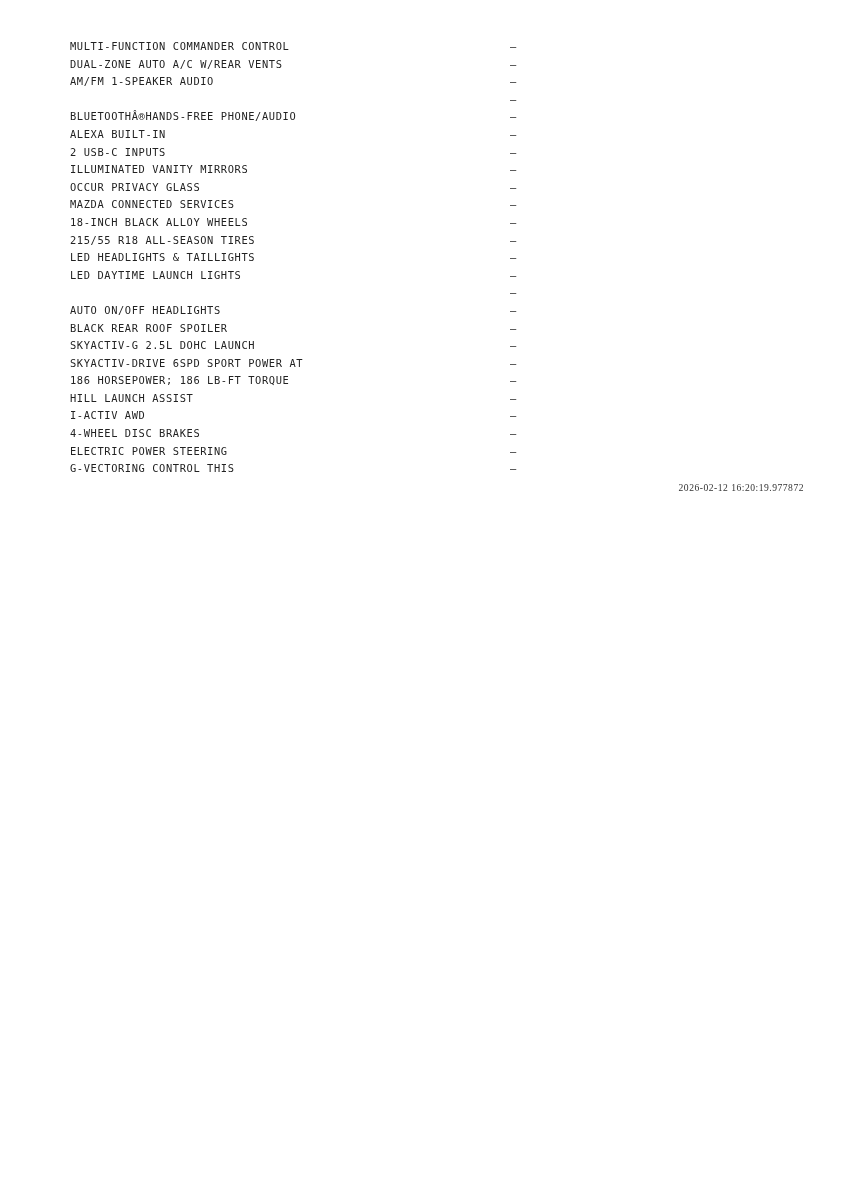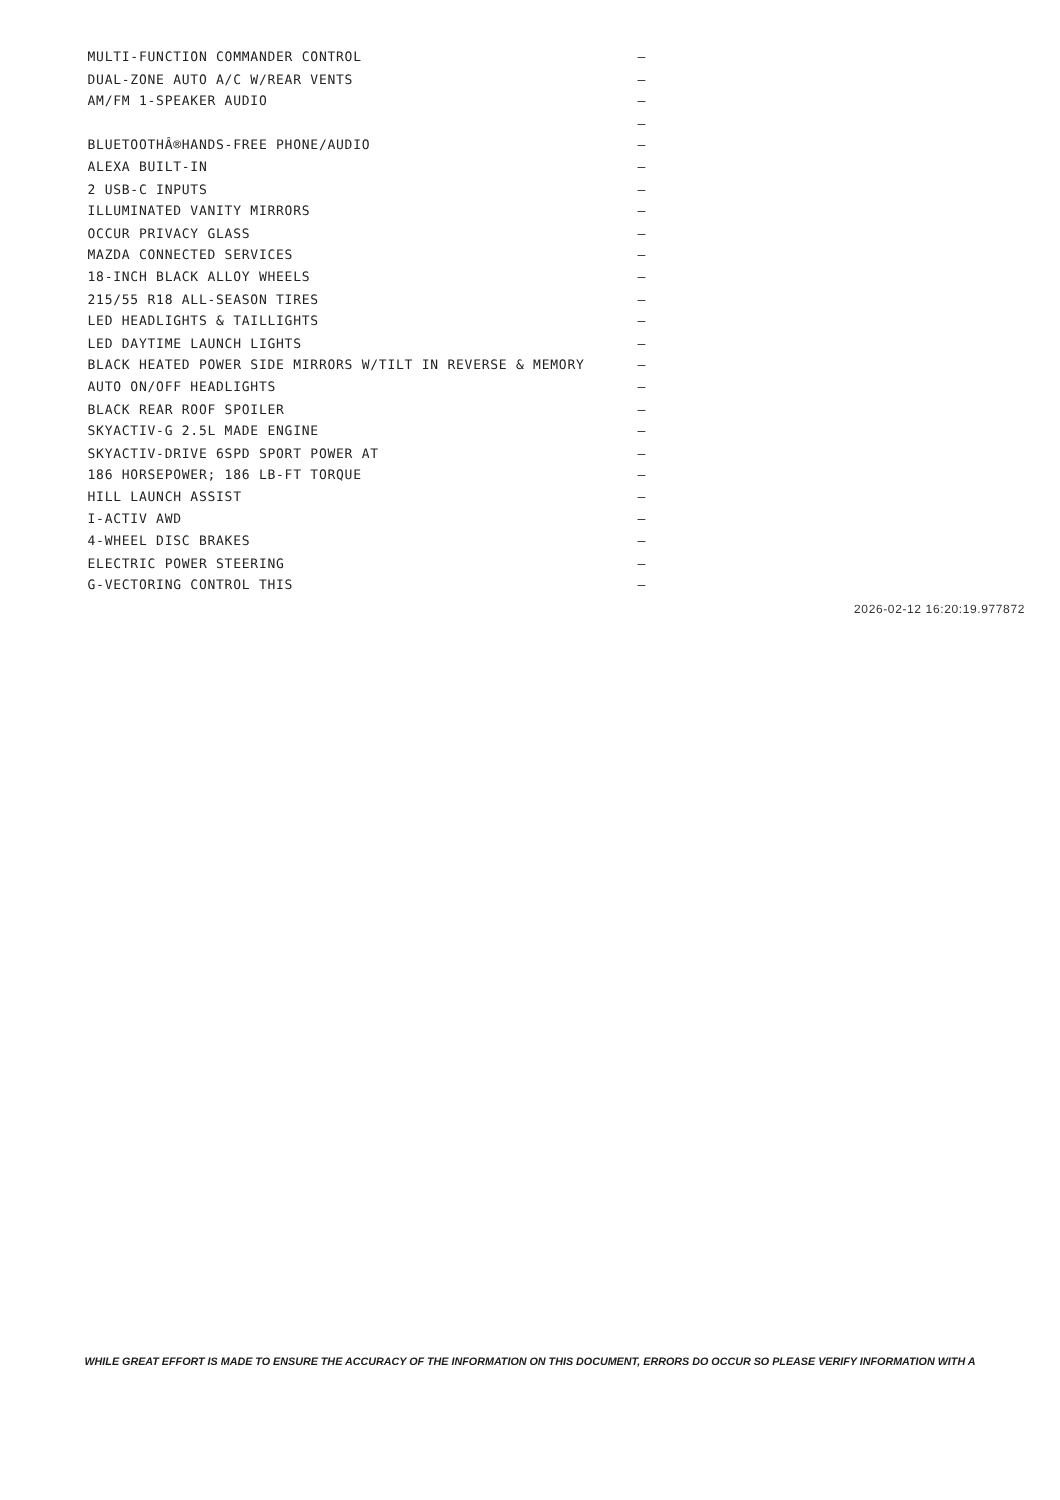--- a/index.html
+++ b/index.html
@@ -47,22 +47,22 @@
     position: absolute;
     left: 440px;
     font-family: "DejaVu Sans Mono", monospace;
     font-size: 10.4px;
     color: #222;
   }
   .feature-row { position: relative; }
   .timestamp {
     position: absolute;
     top: 482px;
-    right: 28px;
-    font-family: Liberation Sans, sans-serif;
+    right: 44px;
+    font-family: Liberation Serif, serif;
     font-size: 9.6px;
     letter-spacing: 0.5px;
     color: #333;
   }
   .disclaimer {
     position: absolute;
     left: 60px;
     right: 60px;
     top: 1081px;
     text-align: center;
@@ -132,33 +132,32 @@
       </div>
       <div class="feature-row">
         <span class="feature-label">LED HEADLIGHTS &amp; TAILLIGHTS</span>
         <span class="feature-dash">—</span>
       </div>
       <div class="feature-row">
         <span class="feature-label">LED DAYTIME LAUNCH LIGHTS</span>
         <span class="feature-dash">—</span>
       </div>
       <div class="feature-row">
-        <span class="feature-label">BLACK HEATED POWER SIDE MIRRORS W/TILT IN REVERSE &amp; MEMORY</span>
         <span class="feature-dash">—</span>
       </div>
       <div class="feature-row">
         <span class="feature-label">AUTO ON/OFF HEADLIGHTS</span>
         <span class="feature-dash">—</span>
       </div>
       <div class="feature-row">
         <span class="feature-label">BLACK REAR ROOF SPOILER</span>
         <span class="feature-dash">—</span>
       </div>
       <div class="feature-row">
-        <span class="feature-label">SKYACTIV-G 2.5L MADE ENGINE</span>
+        <span class="feature-label">SKYACTIV-G 2.5L DOHC LAUNCH</span>
         <span class="feature-dash">—</span>
       </div>
       <div class="feature-row">
         <span class="feature-label">SKYACTIV-DRIVE 6SPD SPORT POWER AT</span>
         <span class="feature-dash">—</span>
       </div>
       <div class="feature-row">
         <span class="feature-label">186 HORSEPOWER; 186 LB-FT TORQUE</span>
         <span class="feature-dash">—</span>
       </div>
@@ -180,16 +179,15 @@
       </div>
       <div class="feature-row">
         <span class="feature-label">G-VECTORING CONTROL THIS</span>
         <span class="feature-dash">—</span>
       </div>
     </div>
 
   <div class="timestamp">2026-02-12 16:20:19.977872</div>
 
   <div class="disclaimer">
-    <span class="disclaimer-line">WHILE GREAT EFFORT IS MADE TO ENSURE THE ACCURACY OF THE INFORMATION ON THIS DOCUMENT, ERRORS DO OCCUR SO PLEASE VERIFY INFORMATION WITH A</span>
   </div>
 
 </div>
 
 </body></html>

